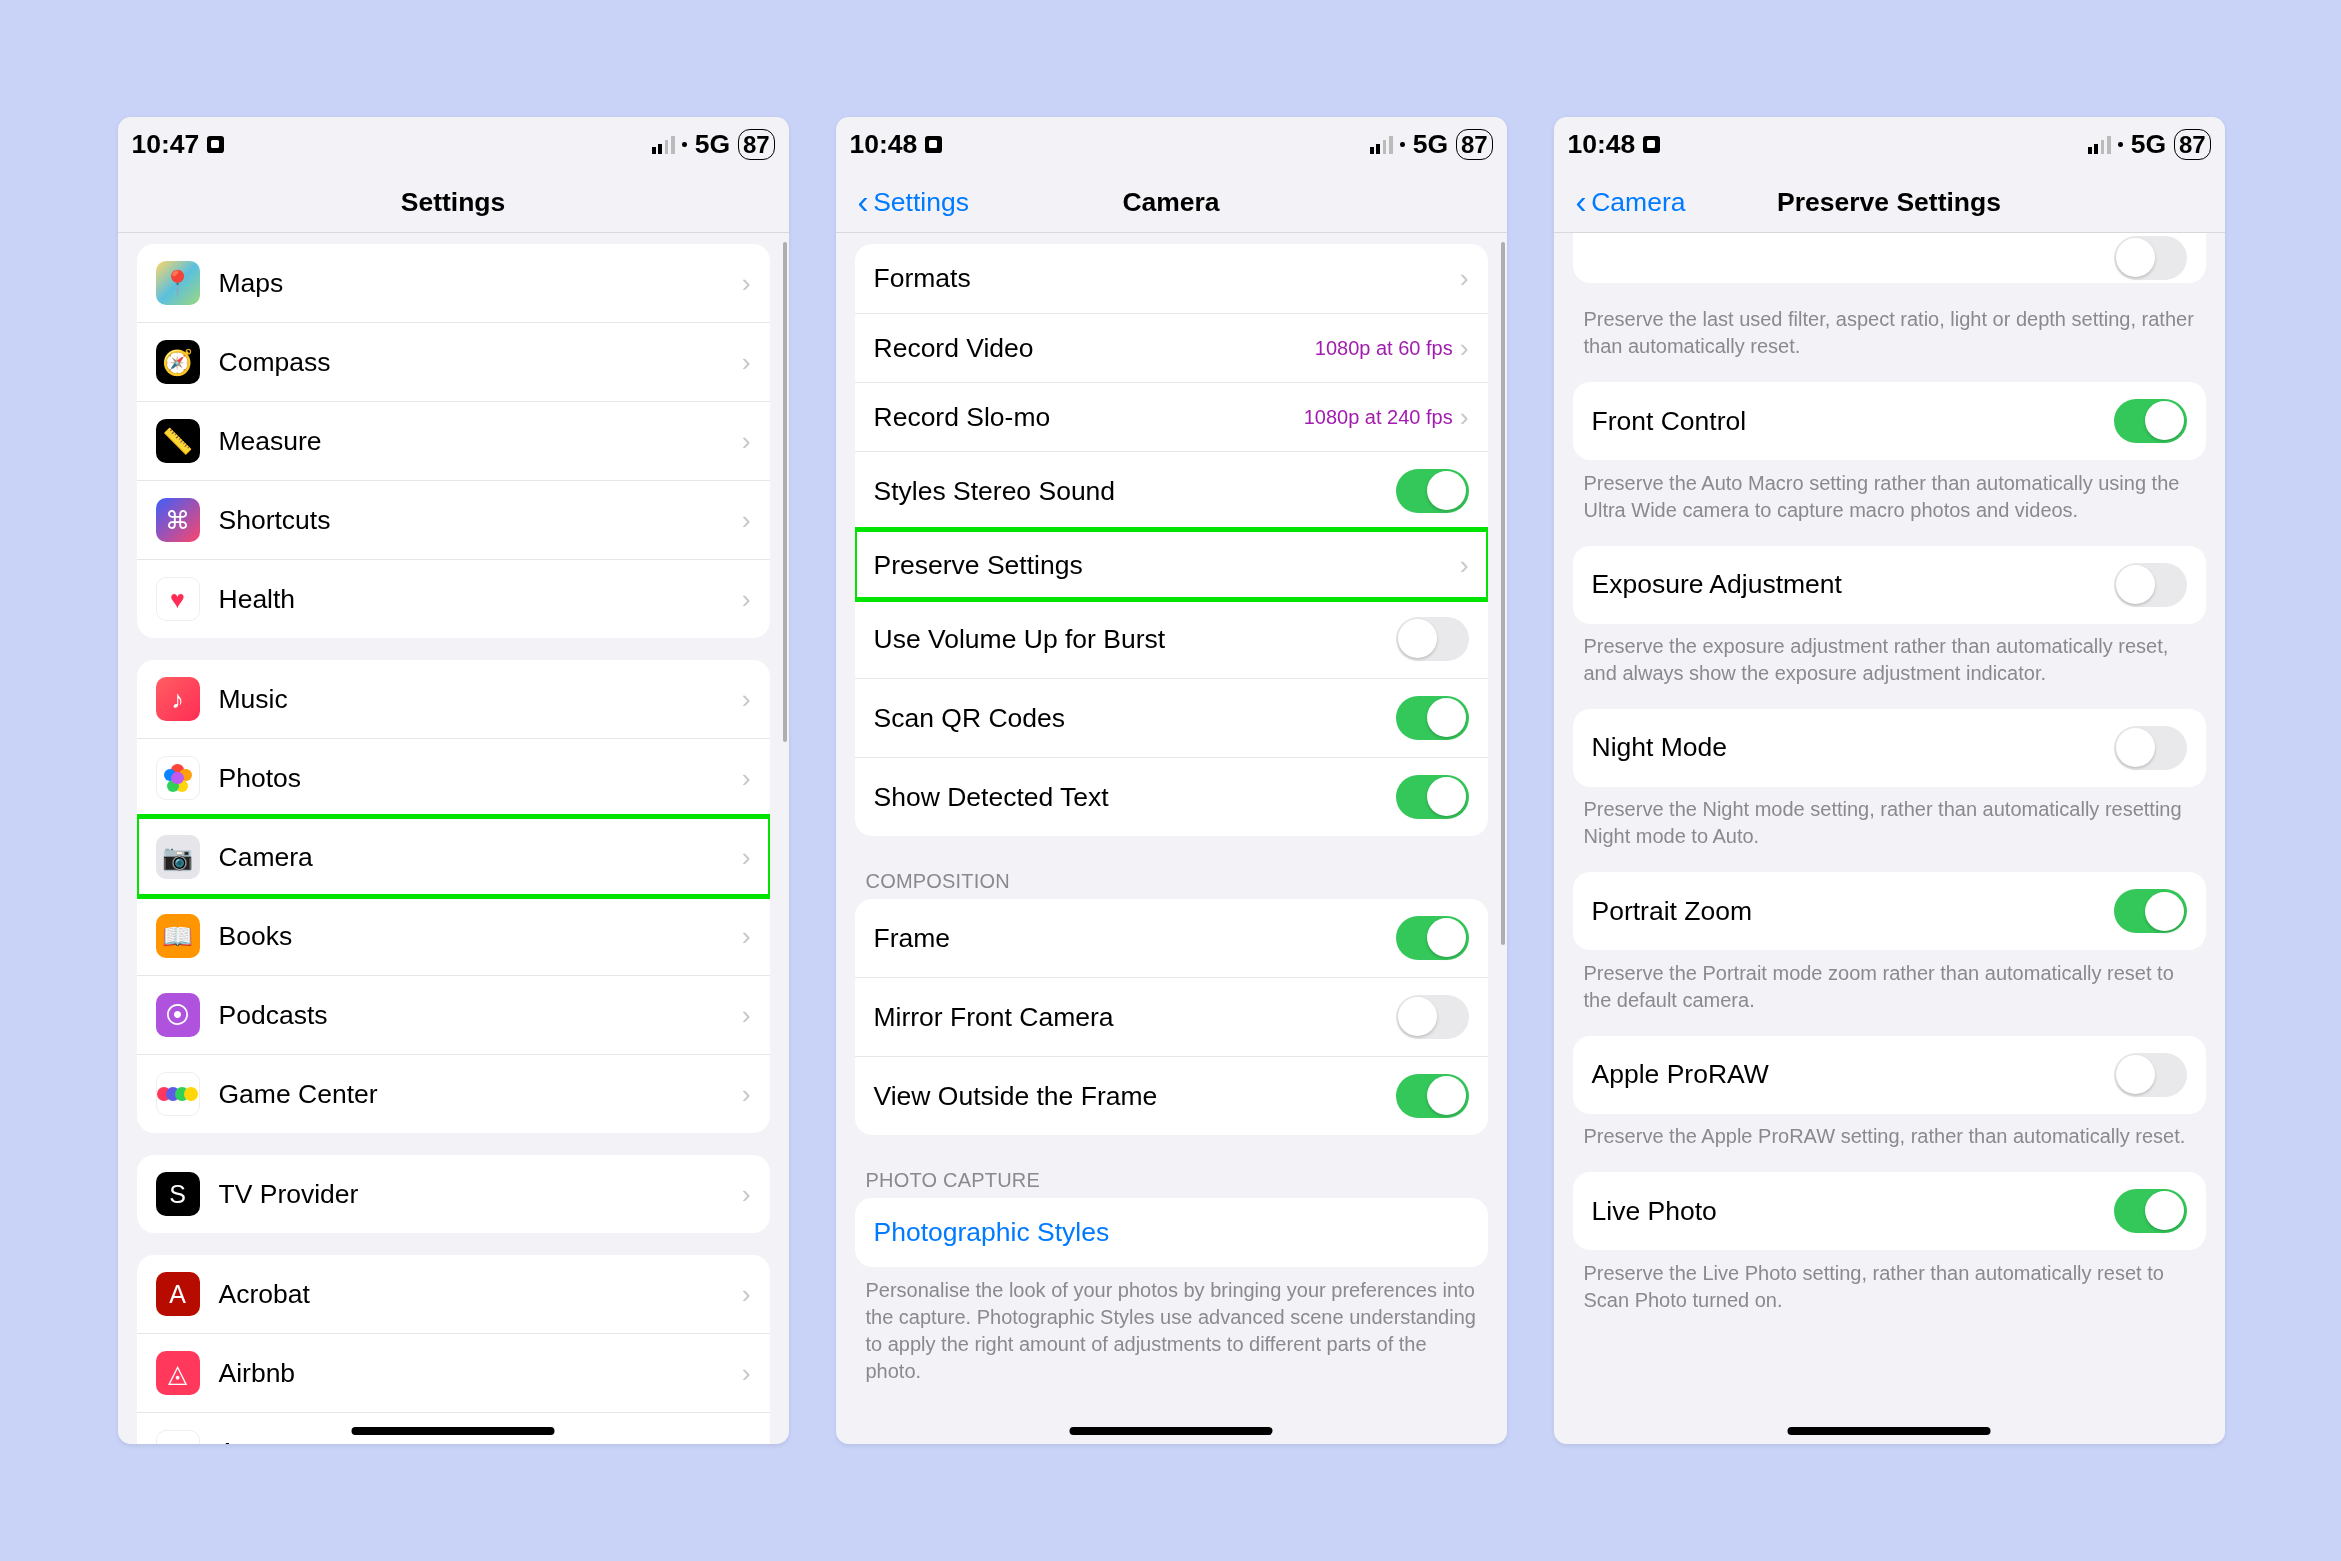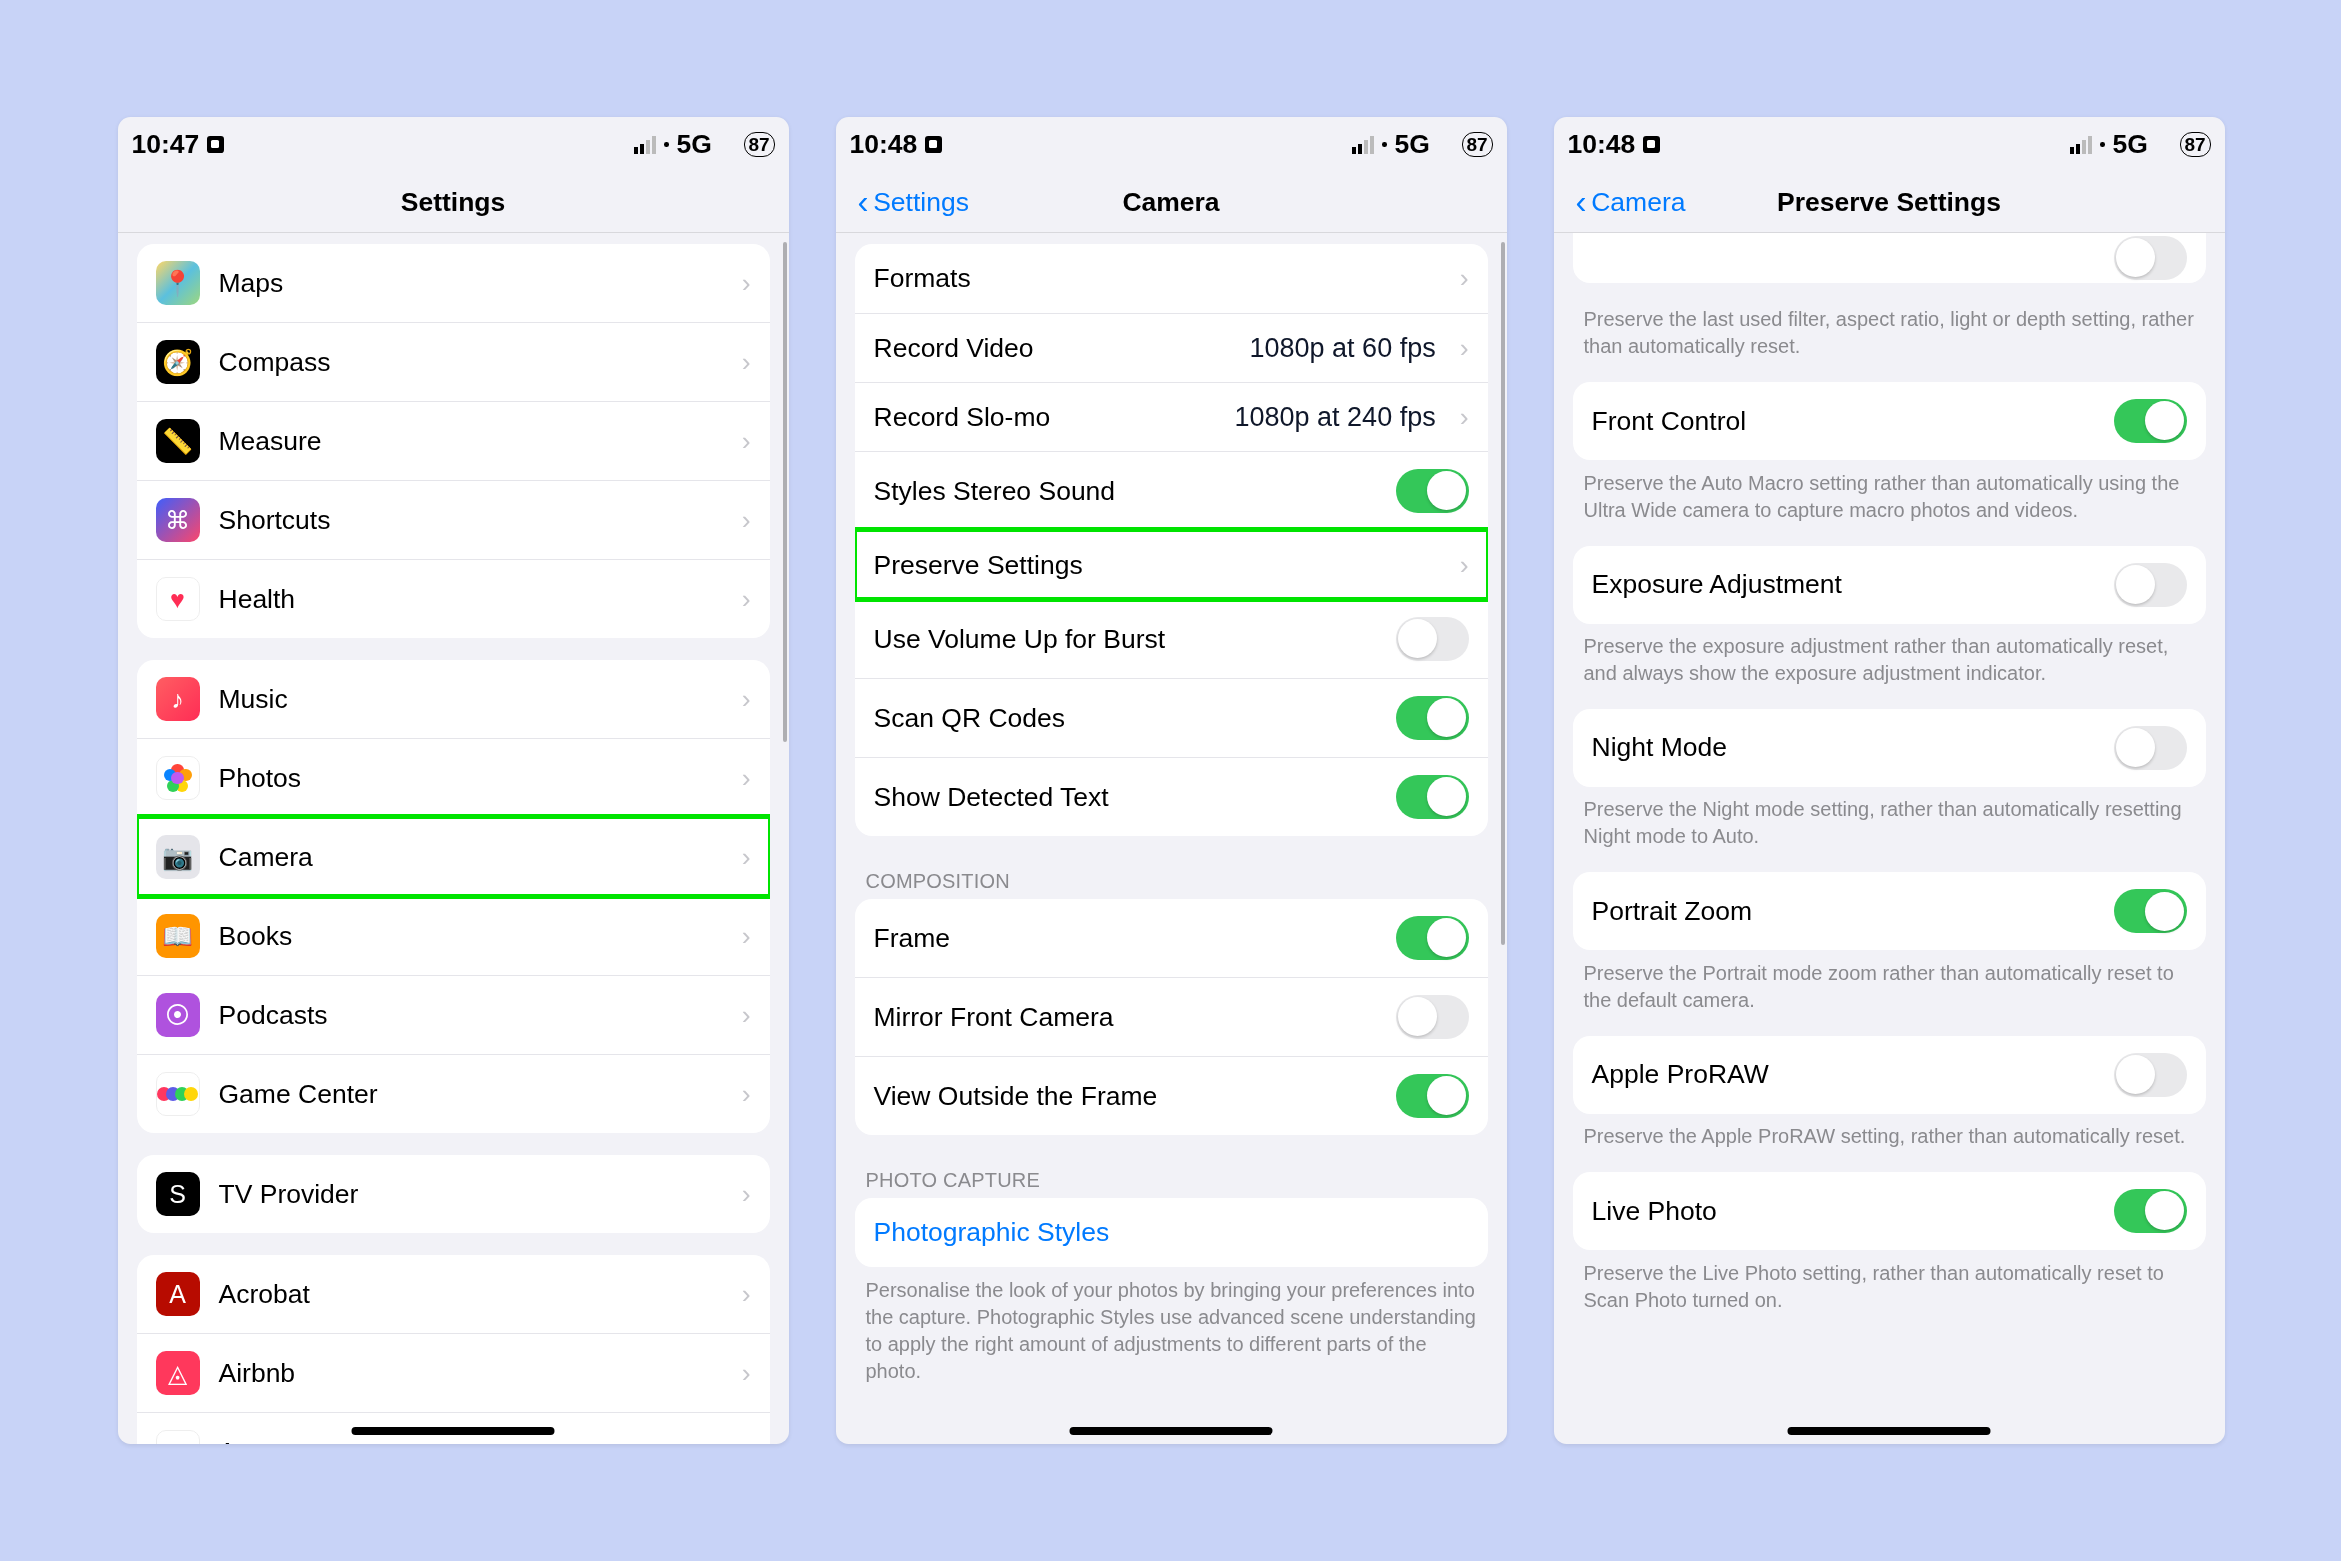--- a/index.html
+++ b/index.html
@@ -43,21 +43,21 @@
     content:""; position:absolute; left:3.9px; top:3.9px; width:7.8px;height:7.8px;background:#fff;border-radius:1.6px;
   }
   .sb-right { display:flex; align-items:center; gap:7.8px; font-weight:600;}
   .sigbars{display:flex; align-items:flex-end; gap:2.3px;}
   .sigbars span{width:3.9px; background:#000; display:block;}
   .sigbars span:nth-child(1){height:6.2px;}
   .sigbars span:nth-child(2){height:10px;}
   .sigbars span:nth-child(3){height:14px; background:#bbb;}
   .sigbars span:nth-child(4){height:18px; background:#bbb;}
   .sigdot{width:4.7px;height:4.7px;border-radius:50%;background:#000;}
-  .batt{border:1.6px solid #000; border-radius:12px; padding:0.8px 3.9px; font-size:19px; font-weight:700;margin-left:24px;}
+  .batt{border:1.6px solid #000; border-radius:12px; padding:0.8px 3.9px; font-size:24px; font-weight:700;}
   
   .navbar{
     height:61px; display:flex; align-items:center; position:relative;
     border-bottom:0.8px solid #d8d8dc;
   }
   .nav-title{
     position:absolute; left:0; right:0; text-align:center;
     font-size:26.5px; font-weight:600;
   }
   .nav-back{
@@ -86,21 +86,21 @@
     display:flex; align-items:center; padding:17px 19px;
     font-size:26.5px; min-height:69px;
     border-top:0.8px solid #e5e5ea;
   }
   .row:first-child{border-top:none;}
   .row .app-icon{
     width:44px; height:44px; border-radius:10px; margin-right:19px; flex-shrink:0;
     display:flex; align-items:center; justify-content:center; font-size:25px; color:#fff;
   }
   .row .label{flex:1;}
-  .row .value{color:#0f172a; font-size:27px; margin-right:24px;}
+  .row .value{color:#a21caf; font-size:20px; margin-right:7px;}
   .row .link{color:#007aff;}
   .chevron{
     color:#c7c7cc; font-size:26.5px; font-weight:300;
   }
   
   .toggle{
     width:73px; height:44px; border-radius:22px; position:relative;
     flex-shrink:0;
   }
   .toggle.on{background:#34c759;}

